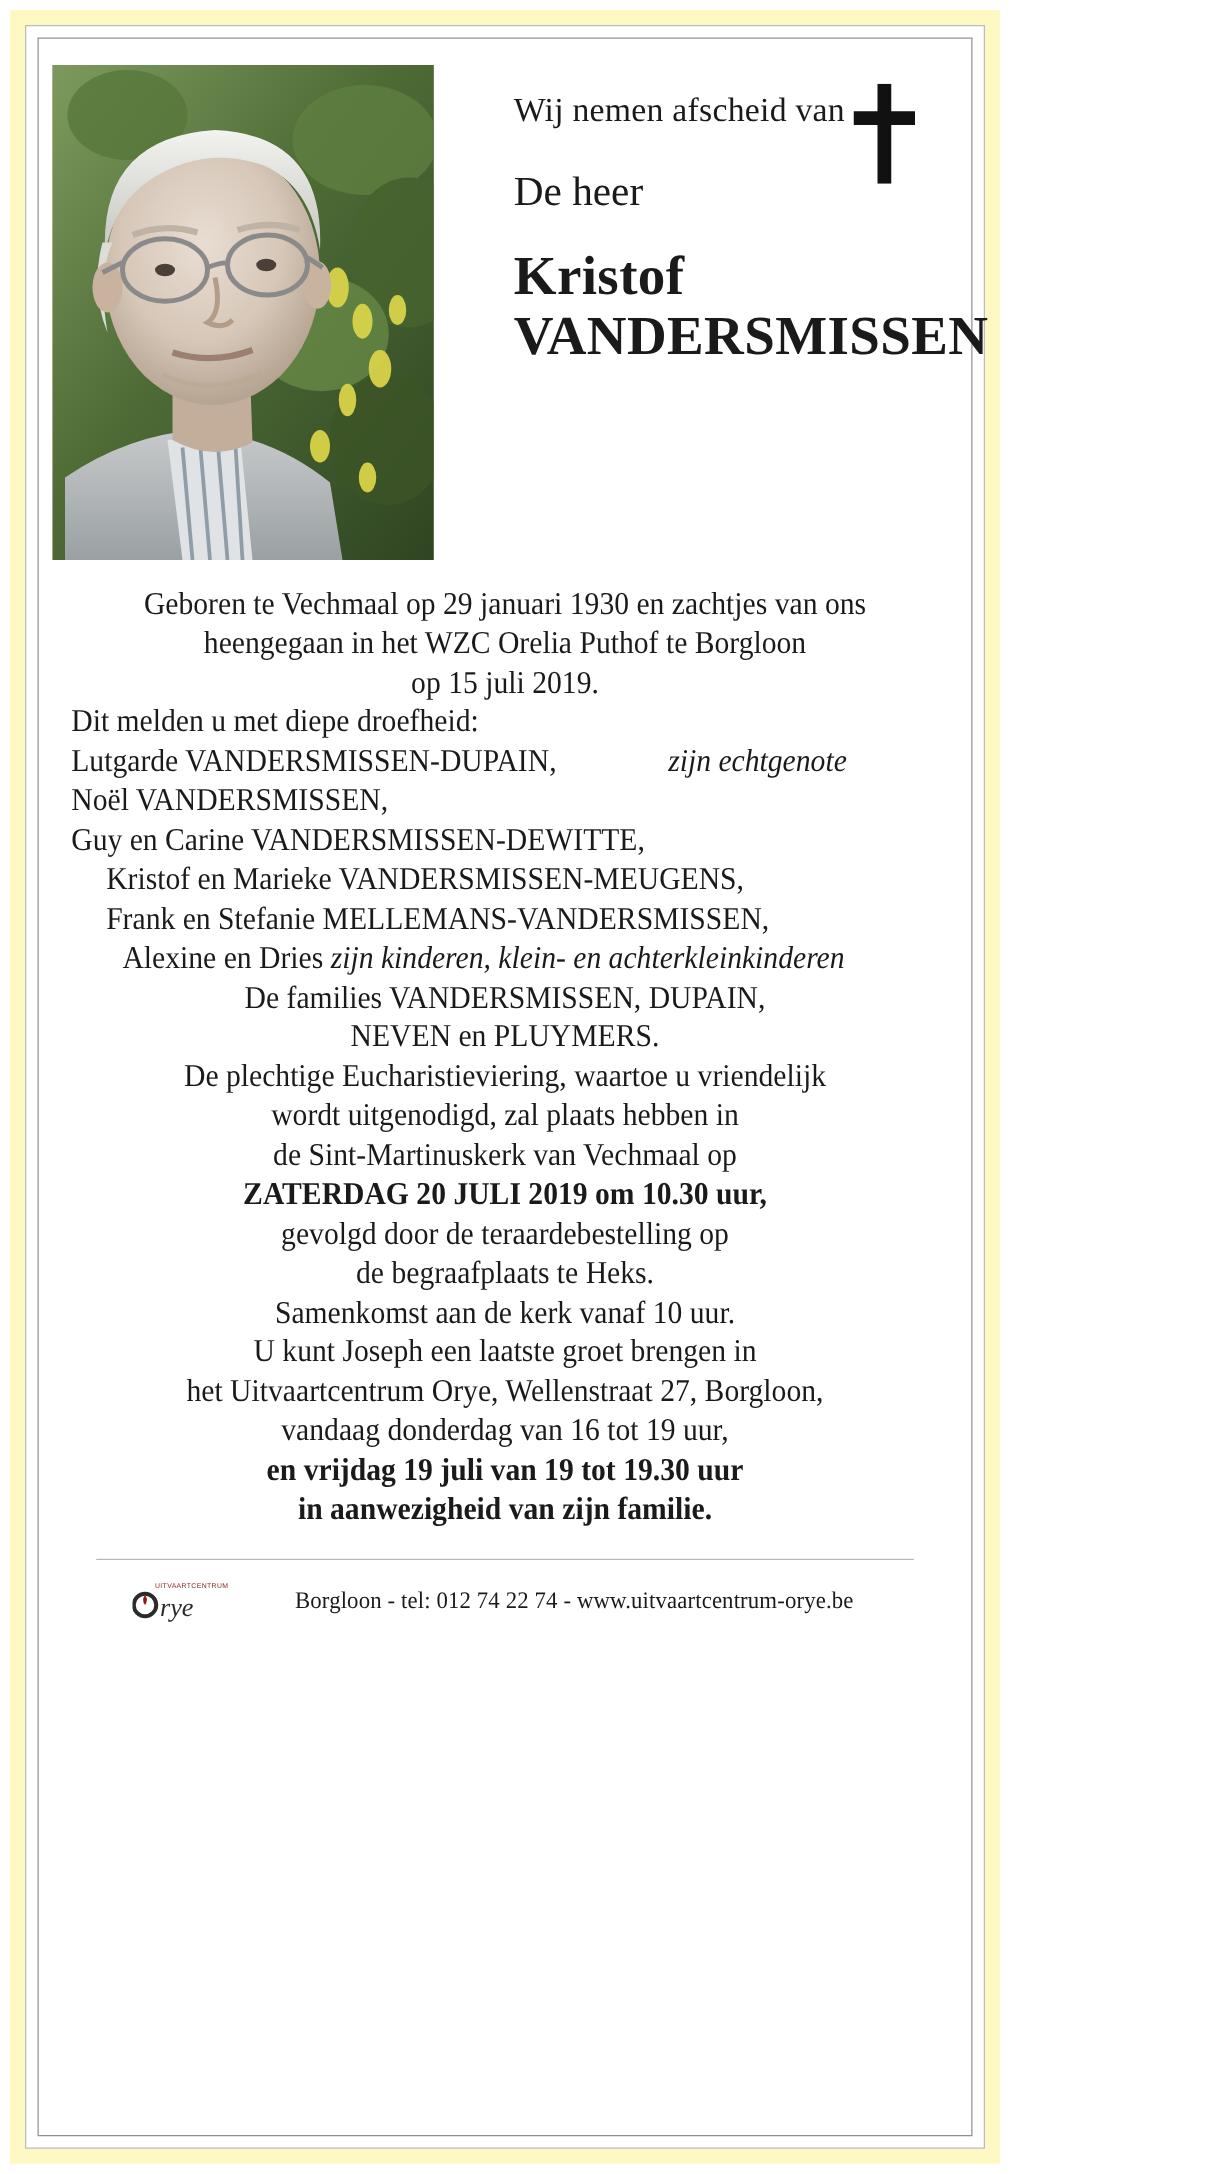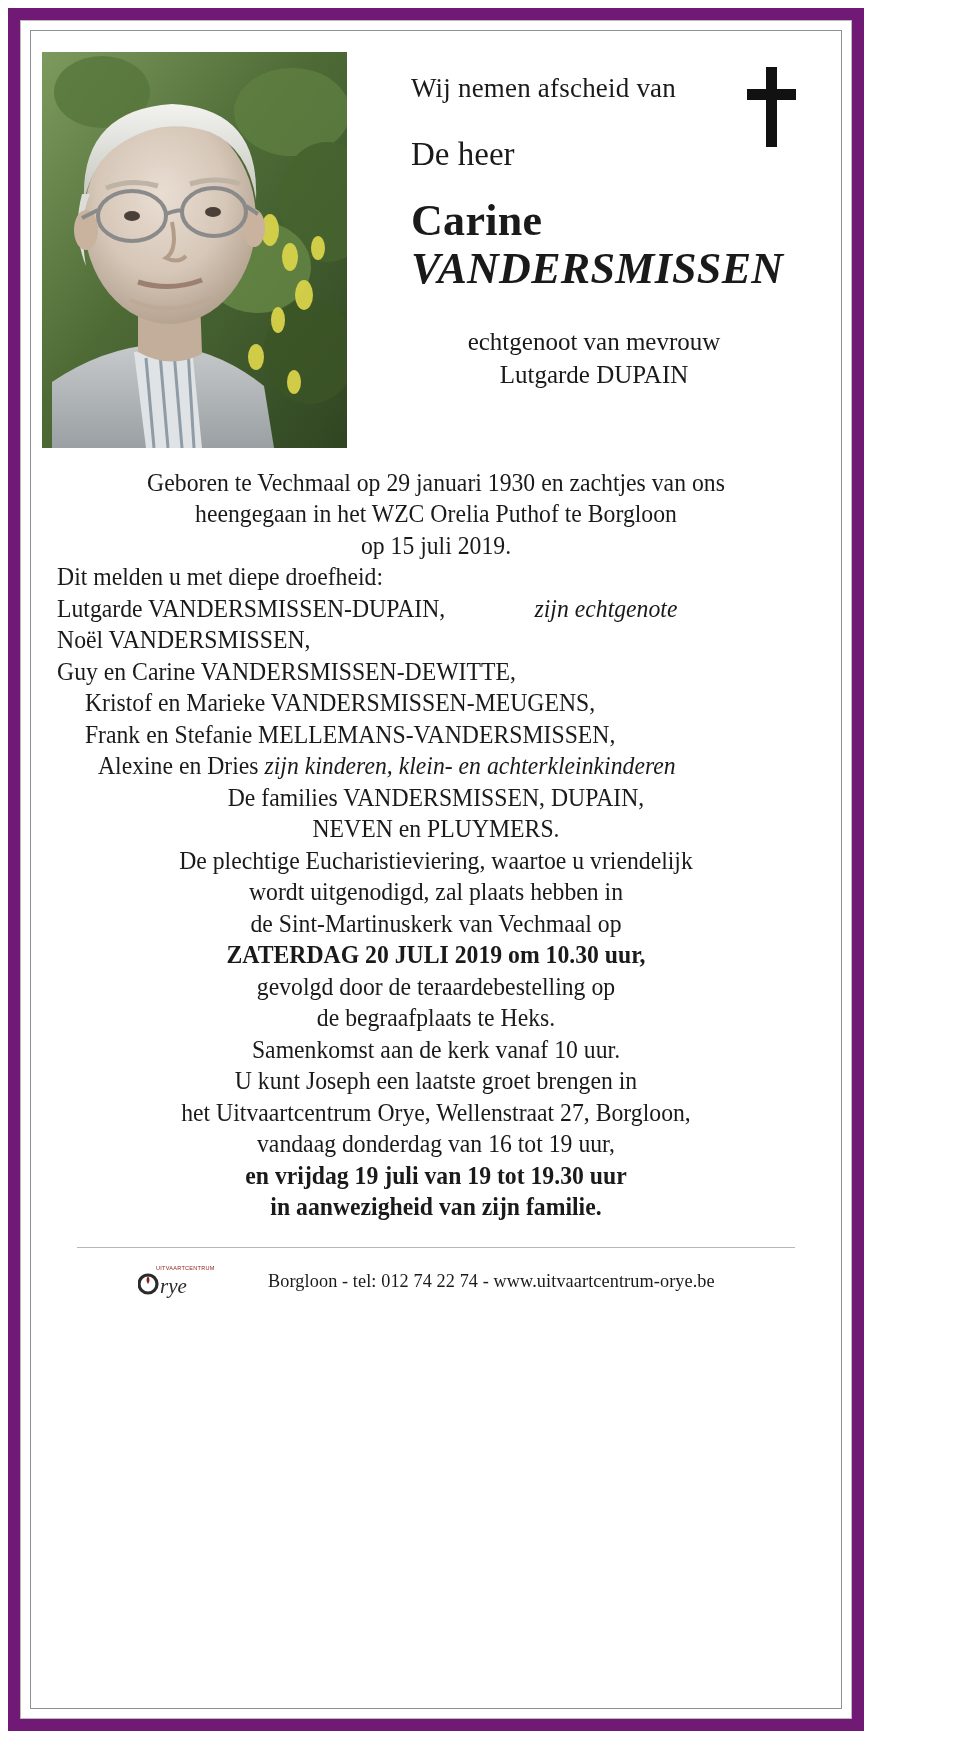--- a/index.html
+++ b/index.html
@@ -13,23 +13,23 @@
     font-family: "Liberation Serif", serif;
     color: #1a1a1a;
     overflow: hidden;
   }
 
   
   .card-outer {
     position: absolute;
     left: 8px;
     top: 8px;
-    width: 856px;
+    width: 792px;
     height: 1723px;
-    background: #701a75;
+    background: #fef9c3;
     box-sizing: border-box;
     padding: 12px;
   }
   .card-mid {
     width: 100%;
     height: 100%;
     background: #ffffff;
     box-sizing: border-box;
     border: 1px solid #b9bbbd;
     padding: 9px;
@@ -83,21 +83,20 @@
     margin: 25px 0 0 50px;
     line-height: 1.05;
     letter-spacing: .3px;
   }
   .h-last {
     font-weight: bold;
     font-size: 44px;
     margin: 2px 0 0 50px;
     line-height: 1.05;
     letter-spacing: .3px;
-    font-style: italic;
   }
   .h-spouse {
     text-align: center;
     font-size: 25px;
     margin: 33px 24px 0 24px;
     line-height: 1.32;
   }
 
   .cross {
     position: absolute;
@@ -269,26 +268,22 @@
         <div class="cross">
           <svg viewBox="0 0 56 80" aria-hidden="true">
             <rect x="23" y="0" width="11" height="80" fill="#111111"></rect>
             <rect x="4" y="22" width="49" height="11" fill="#111111"></rect>
           </svg>
         </div>
 
         <div class="headings">
           <div class="h-afscheid">Wij nemen afscheid van</div>
           <div class="h-deheer">De heer</div>
-          <div class="h-first">Carine</div>
+          <div class="h-first">Kristof</div>
           <div class="h-last">VANDERSMISSEN</div>
-          <div class="h-spouse">
-            <div>echtgenoot van mevrouw</div>
-            <div>Lutgarde DUPAIN</div>
-          </div>
         </div>
       </div>
 
       <div class="body-wrap">
 
         <div class="para-tight">
           <div class="blk center line">Geboren te Vechmaal op 29 januari 1930 en zachtjes van ons</div>
           <div class="blk center line">heengegaan in het WZC Orelia Puthof te Borgloon</div>
           <div class="blk center line">op 15 juli 2019.</div>
         </div>

